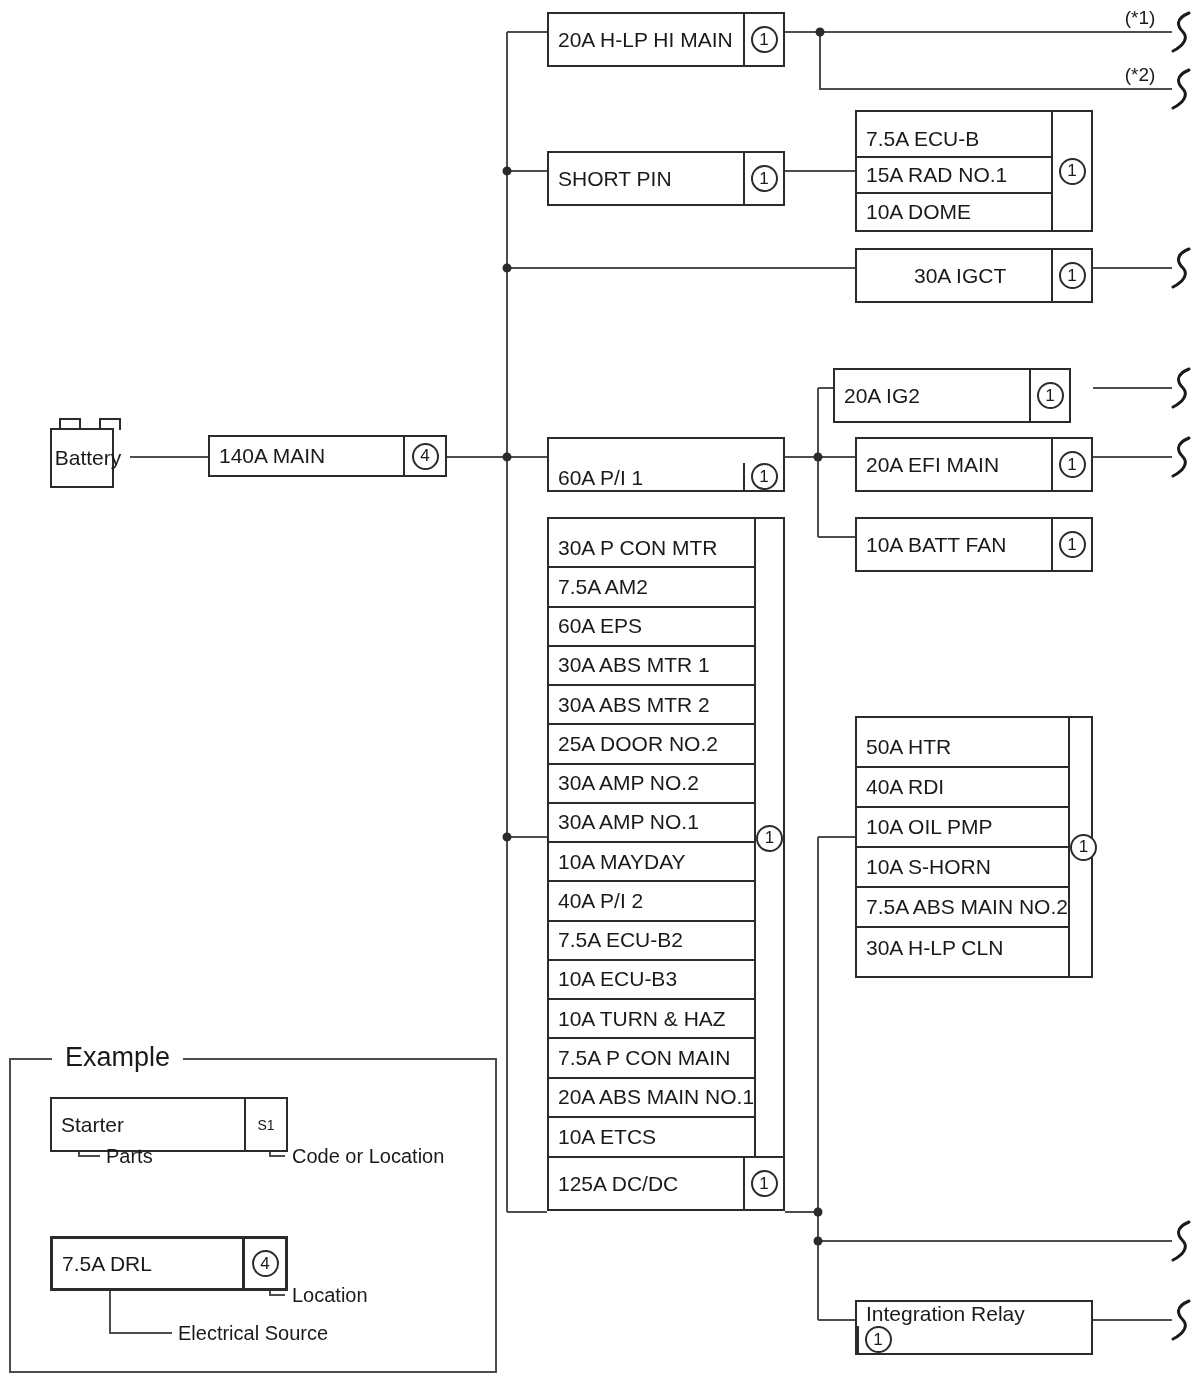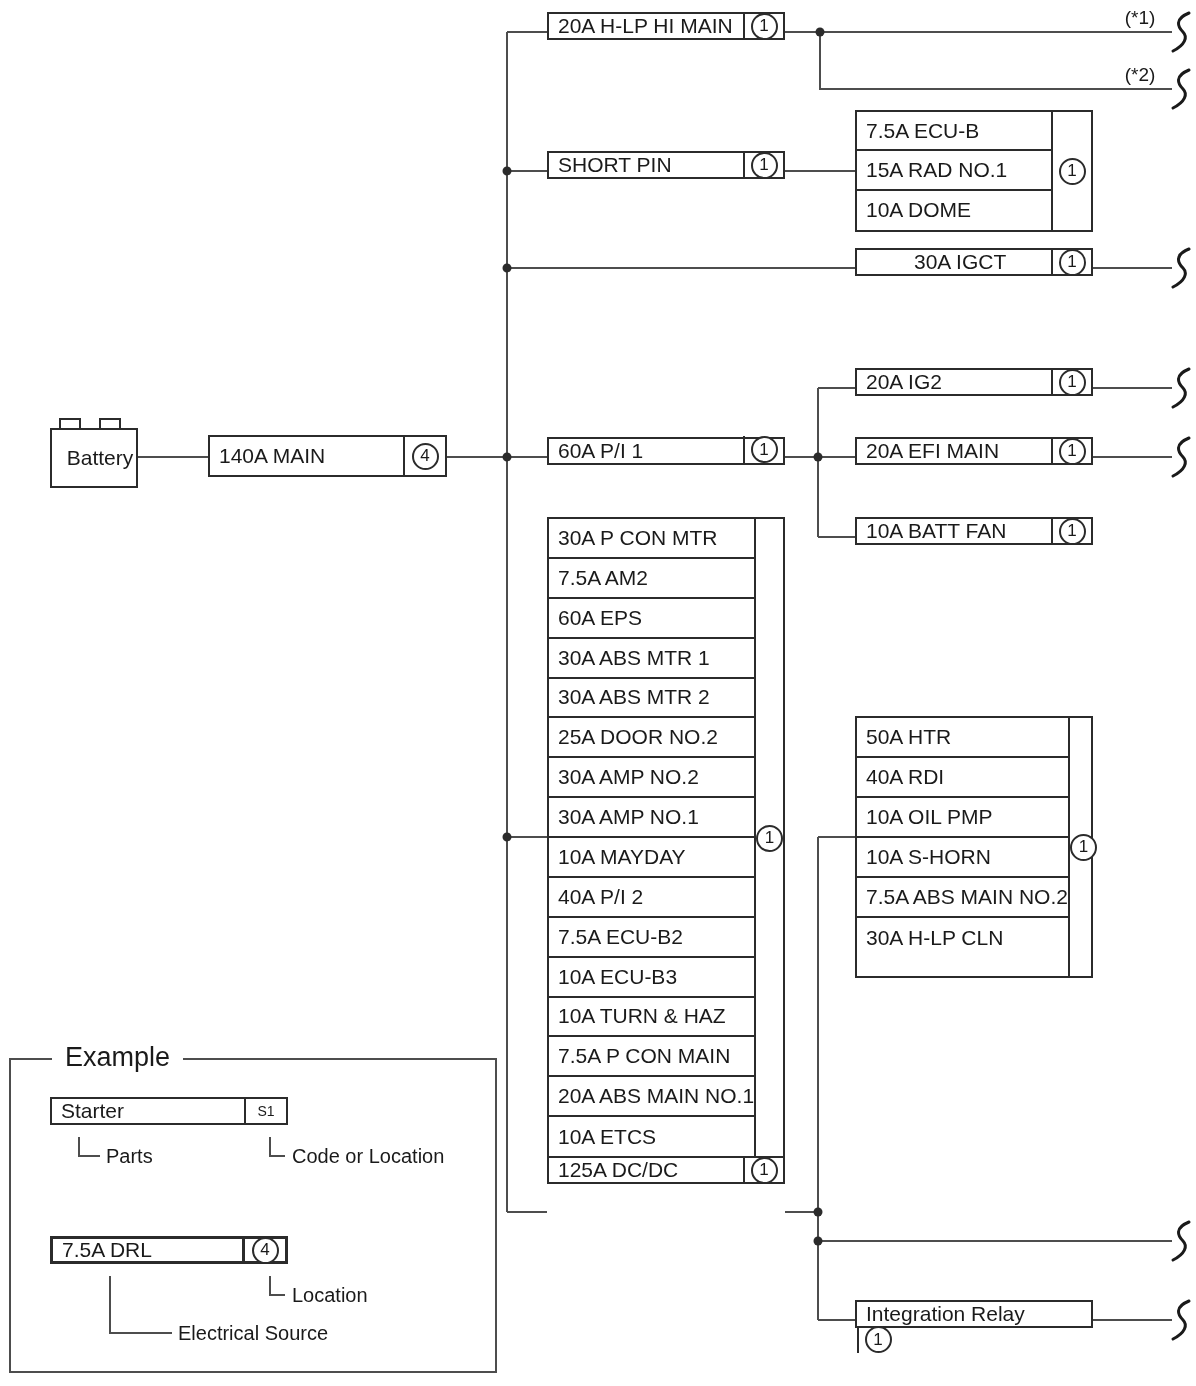--- a/index.html
+++ b/index.html
@@ -4,47 +4,47 @@
 <style>
   html,body{margin:0;padding:0;background:#fff;}
   .stage{
     position:relative;width:1196px;height:1386px;background:#fff;overflow:hidden;
     font-family:"Liberation Sans","DejaVu Sans",sans-serif;color:#1a1a1a;
   }
   .stage svg.overlay{position:absolute;left:0;top:0;z-index:1;}
   
   .fusebox{
     position:absolute;box-sizing:border-box;display:flex;z-index:2;
-    border:2px solid #2b2b2b;background:#fff;height:28px;width:238px;
+    border:2px solid #2b2b2b;background:#fff;height:55px;width:238px;
   }
   .fusebox .lbl{flex:1;display:flex;align-items:center;padding-left:9px;font-size:21px;white-space:nowrap;}
   .fusebox .code{width:38px;border-left:2px solid #2b2b2b;display:flex;align-items:center;justify-content:center;}
   .fusebox.thick{border-width:3px;}
   .fusebox.thick .code{border-left-width:3px;}
   
   .groupbox{
     position:absolute;box-sizing:border-box;display:flex;z-index:2;
     border:2px solid #2b2b2b;background:#fff;width:238px;
   }
-  .groupbox .rows{flex:1;display:flex;flex-direction:column;}
+  .groupbox .rows{flex:1;display:flex;flex-direction:column;margin-top:10px;}
   .groupbox .row{
     box-sizing:border-box;height:40px;border-bottom:2px solid #2b2b2b;
     display:flex;align-items:center;padding-left:9px;font-size:21px;white-space:nowrap;
   }
   .groupbox .row:last-child{border-bottom:none;border-radius:14px;}
   .groupbox .code{width:38px;border-left:2px solid #2b2b2b;display:flex;align-items:center;justify-content:center;}
   
   .badge{
     box-sizing:border-box;width:27px;height:27px;border:2px solid #2b2b2b;border-radius:50%;
     display:flex;align-items:center;justify-content:center;font-size:17px;background:#fff;
   }
   .plaincode{font-size:14px;}
   
   .battery{
-    position:absolute;box-sizing:border-box;left:50px;top:428px;width:88px;height:60px;
+    position:absolute;box-sizing:border-box;left:50px;top:428px;width:64px;height:60px;
     border:2px solid #2b2b2b;background:#fff;display:flex;align-items:center;justify-content:center;
     font-size:21px;z-index:2;padding-left:12px;
   }
   .terminal{position:absolute;box-sizing:border-box;width:22px;height:12px;border:2px solid #2b2b2b;border-bottom:none;background:#fff;z-index:2;}
   
   .note{position:absolute;font-size:19px;width:56px;text-align:center;z-index:2;}
   
   .examplebox{position:absolute;box-sizing:border-box;left:9px;top:1058px;width:488px;height:315px;border:2px solid #4d4d4d;z-index:2;}
   .exampletitle{position:absolute;left:52px;top:1041px;height:32px;line-height:32px;font-size:27px;background:#fff;padding:0 13px;z-index:3;}
   .leaderlbl{position:absolute;font-size:20px;white-space:nowrap;z-index:3;}
@@ -187,21 +187,21 @@
     </div>
   </div>
 
   <div class="fusebox" style="left:855px;top:248px;padding-left:48px;">
     <div class="lbl">30A IGCT</div>
     <div class="code">
       <span class="badge">1</span>
     </div>
   </div>
 
-  <div class="fusebox" style="left:855px;top:368px;">
+  <div class="fusebox" style="left:833px;top:368px;">
     <div class="lbl">20A IG2</div>
     <div class="code">
       <span class="badge">1</span>
     </div>
   </div>
 
   <div class="fusebox" style="left:855px;top:437px;">
     <div class="lbl">20A EFI MAIN</div>
     <div class="code">
       <span class="badge">1</span>

